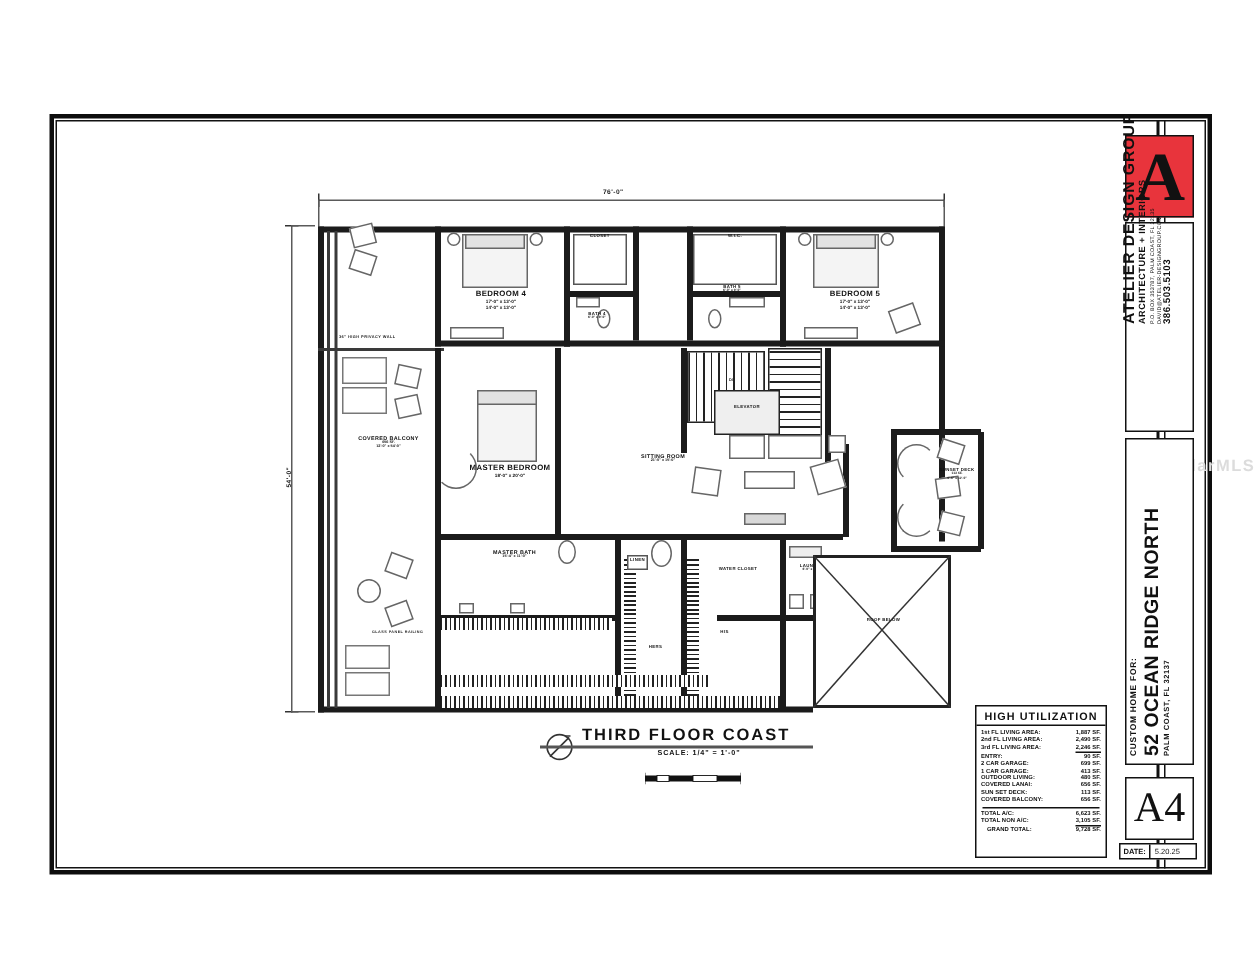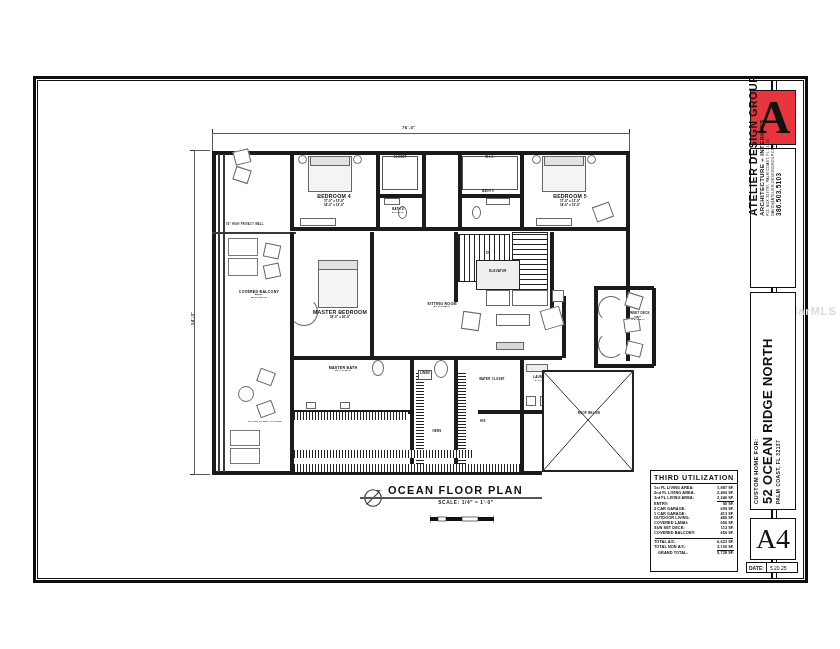--- a/index.html
+++ b/index.html
@@ -315,36 +315,36 @@
     </div>
 
   </div>
 
   <svg class="north" viewBox="0 0 24 24">
     <circle cx="12" cy="12" r="9"></circle>
     <line x1="5" y1="19" x2="19" y2="5" stroke="#333" stroke-width="1.2"></line>
     <line x1="16" y1="4" x2="20" y2="4" stroke="#333" stroke-width="1.2"></line>
   </svg>
   <div class="plan-title">
-    <div class="pt-text">OCEAN FLOOR PLAN</div>
+    <div class="pt-text">THIRD FLOOR COAST</div>
     <div class="pt-rule"></div>
     <div class="pt-scale">SCALE:  1/4" = 1'-0"</div>
   </div>
   <svg class="scalebar" viewBox="0 0 64 8">
     <rect x="0" y="2" width="8" height="4" fill="#111"></rect>
     <rect x="8" y="2" width="8" height="4" fill="#fff" stroke="#111" stroke-width=".6"></rect>
     <rect x="16" y="2" width="16" height="4" fill="#111"></rect>
     <rect x="32" y="2" width="16" height="4" fill="#fff" stroke="#111" stroke-width=".6"></rect>
     <rect x="48" y="2" width="16" height="4" fill="#111"></rect>
     <line x1="0" y1="0" x2="0" y2="8" stroke="#111" stroke-width=".6"></line>
     <line x1="64" y1="0" x2="64" y2="8" stroke="#111" stroke-width=".6"></line>
   </svg>
 
   <div class="su-box">
-    <div class="su-title">THIRD UTILIZATION</div>
+    <div class="su-title">HIGH UTILIZATION</div>
     <div class="su-body">
       <div class="su-row">
           <span class="k">1st FL LIVING AREA:</span>
           <span class="v">1,887 SF.</span>
         </div>
       <div class="su-row">
           <span class="k">2nd FL LIVING AREA:</span>
           <span class="v">2,490 SF.</span>
         </div>
       <div class="su-row underline">

